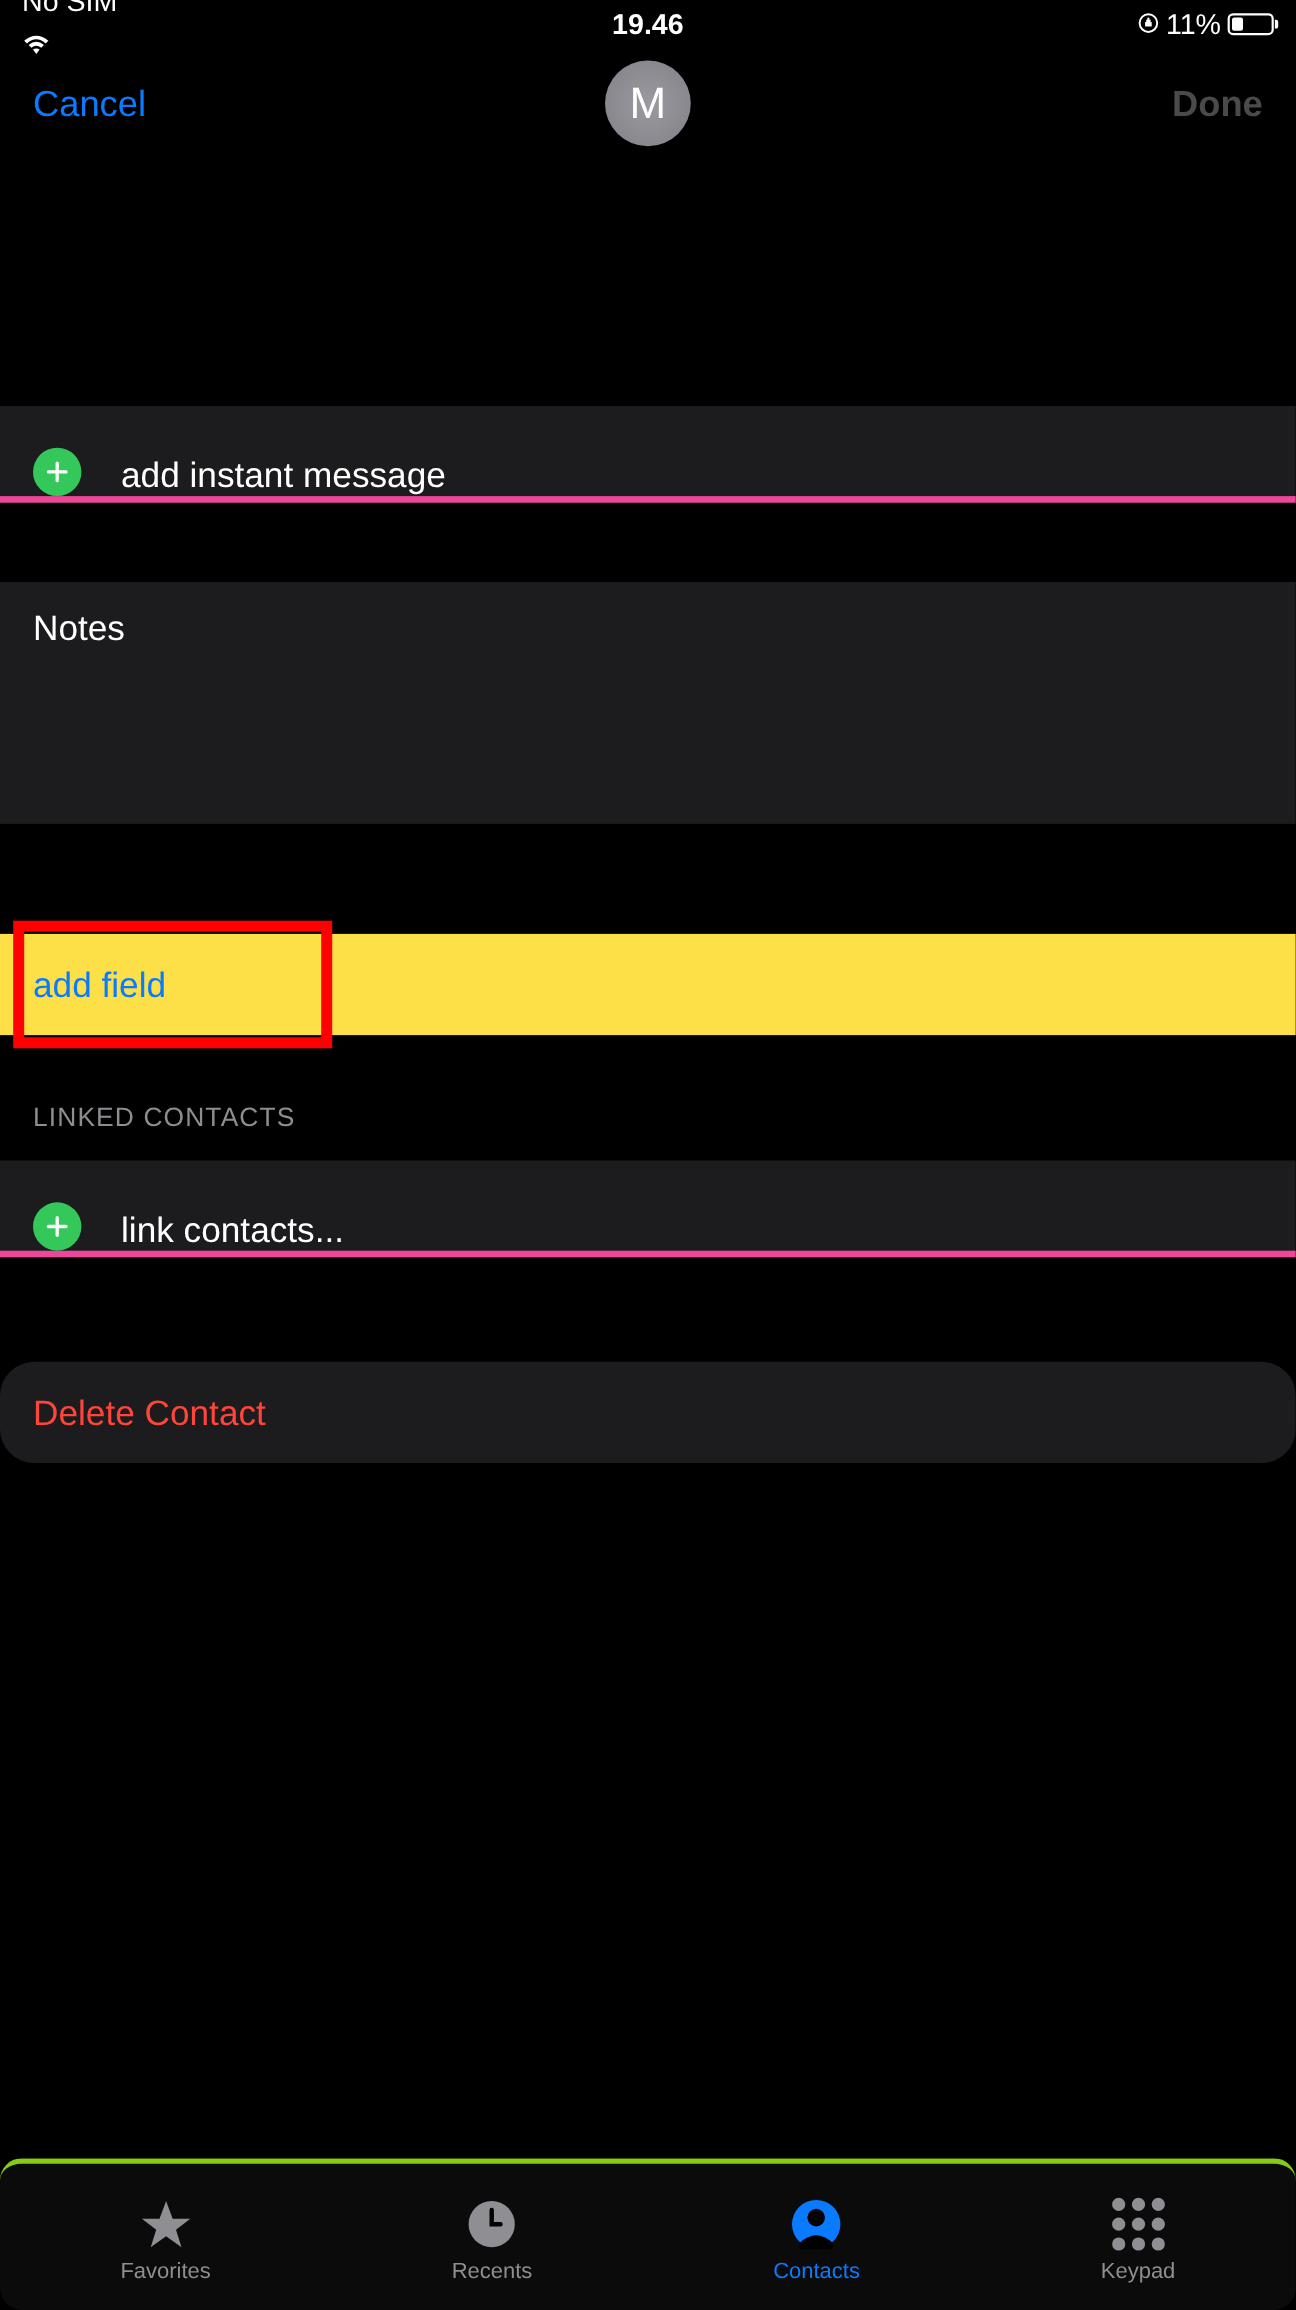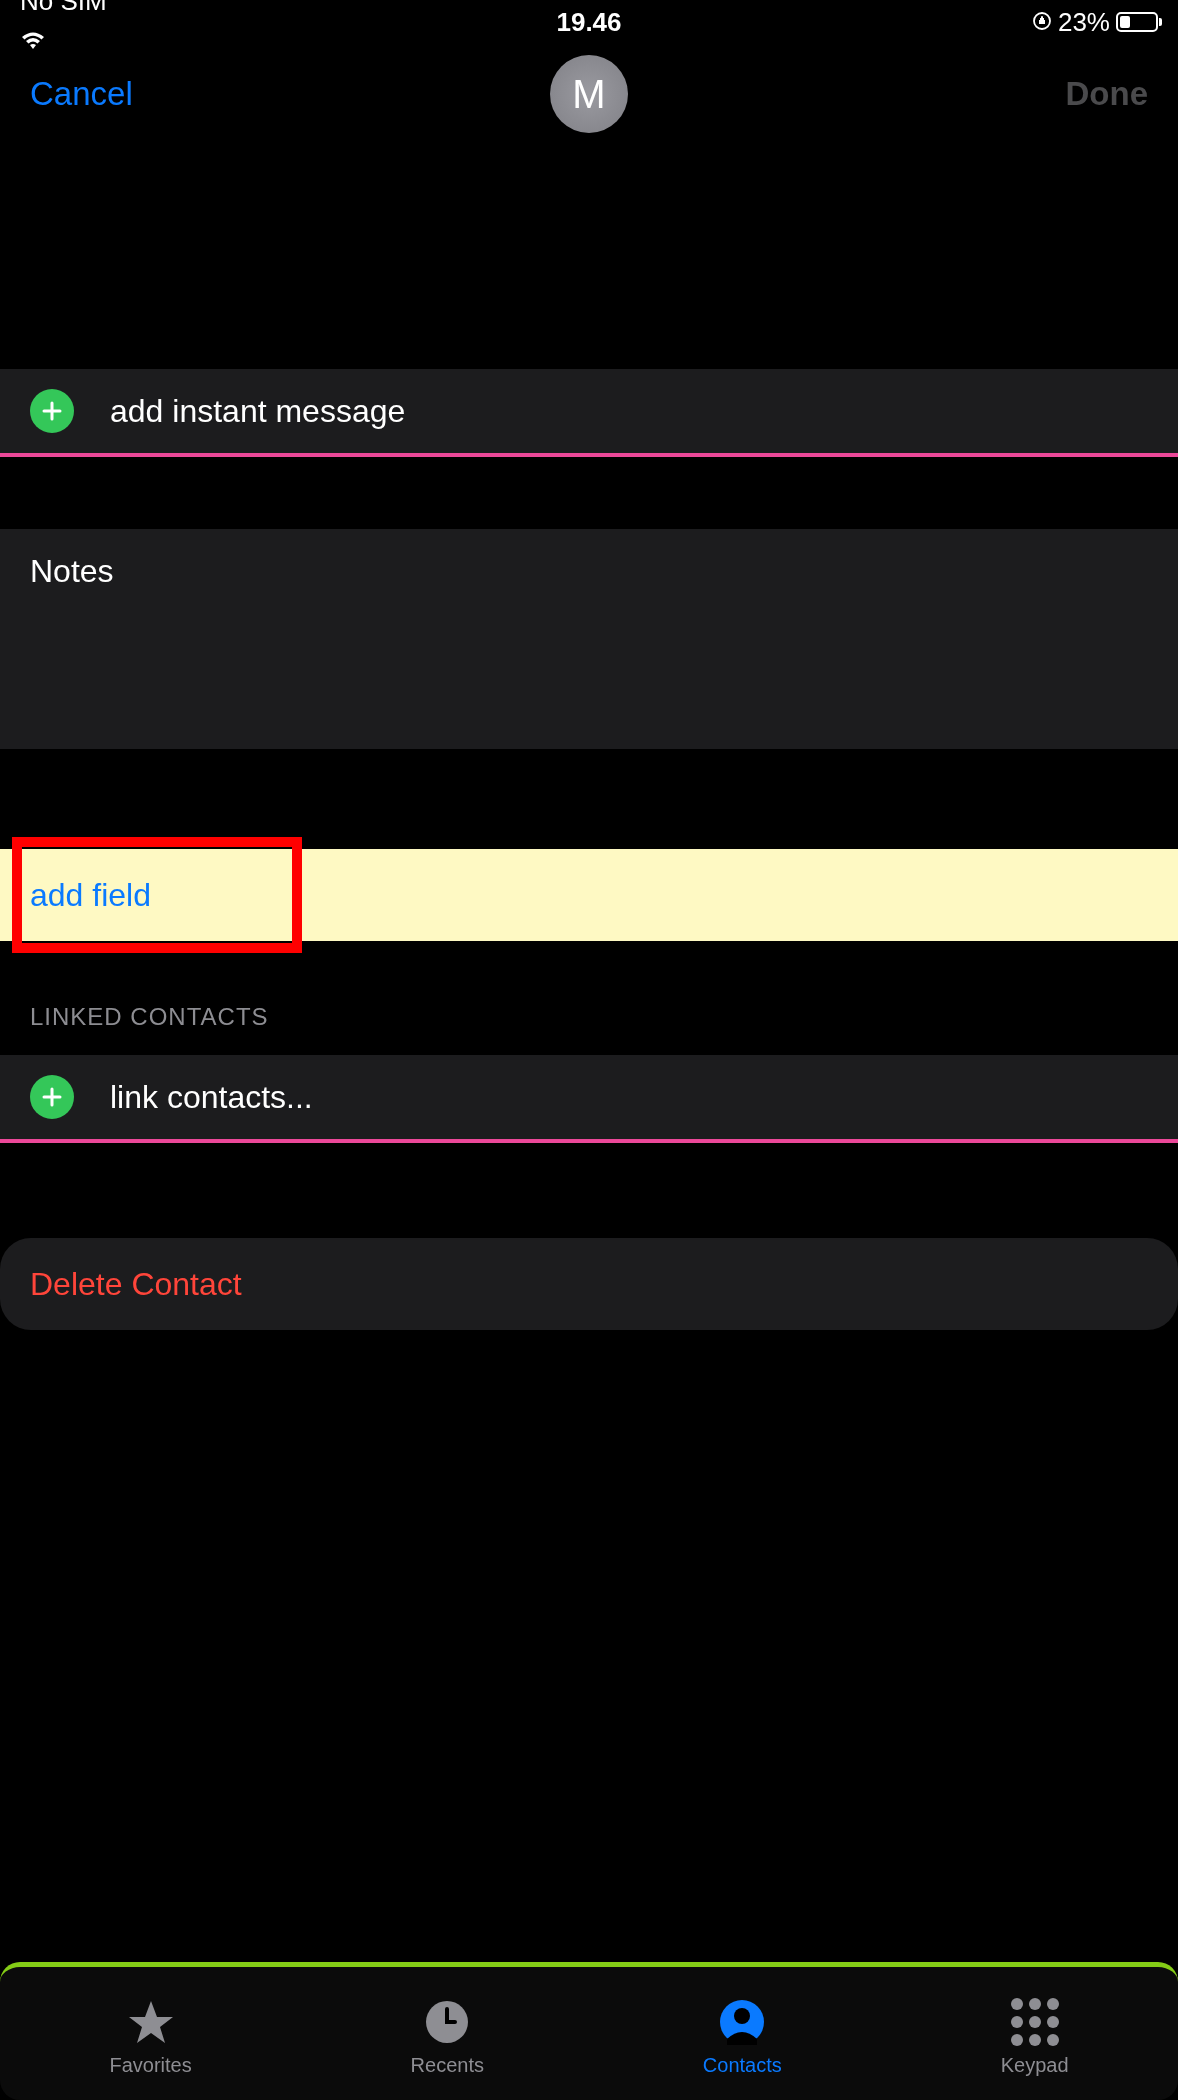--- a/index.html
+++ b/index.html
@@ -87,23 +87,23 @@
     }
     
     
     .spacer-xl { height: 225px; }
     
     .cell {
       background: #1c1c1e;
       padding: 0 30px;
       height: 88px;
       display: flex;
-      align-items: center;
+      align-items: flex-end;
       font-size: 32px;
-      border-bottom: 4px solid #ec4899;
+      border-bottom: 6px solid #ec4899;
     }
     .add-icon {
       width: 44px;
       height: 44px;
       border-radius: 50%;
       background: #34c759;
       display: flex;
       align-items: center;
       justify-content: center;
       margin-right: 36px;
@@ -116,21 +116,21 @@
     .notes-cell {
       background: #1c1c1e;
       padding: 24px 30px 0 30px;
       height: 220px;
       font-size: 32px;
     }
     
     .spacer-s { height: 100px; }
     
     .add-field-cell {
-      background: #fef9c3;
+      background: #fde047;
       padding: 0 30px;
       height: 92px;
       display: flex;
       align-items: center;
       font-size: 32px;
       color: #0a7aff;
     }
     .highlight-box {
       position: absolute;
       border: 10px solid #ff0000;
@@ -211,21 +211,21 @@
     </span>
   </div>
   <div class="status-center">19.46</div>
   <div class="status-right">
     <span>
       <svg width="20" height="20" viewBox="0 0 20 20">
           <circle cx="10" cy="10" r="8" fill="none" stroke="#fff" stroke-width="1.8"></circle>
           <path d="M8 7 h4 v2 h1 v4 h-6 v-4 h1 z M9 7 v-1 a1 1 0 0 1 2 0 v1" fill="#fff"></path>
         </svg>
     </span>
-    <span>23%</span>
+    <span>11%</span>
     <span class="battery-outline">
       <span class="battery-fill" style="width:30%"></span>
       <span class="battery-tip"></span>
     </span>
   </div>
 </div>
 
 <div class="nav-bar">
   <span class="nav-cancel">Cancel</span>
   <div class="avatar-wrap">

